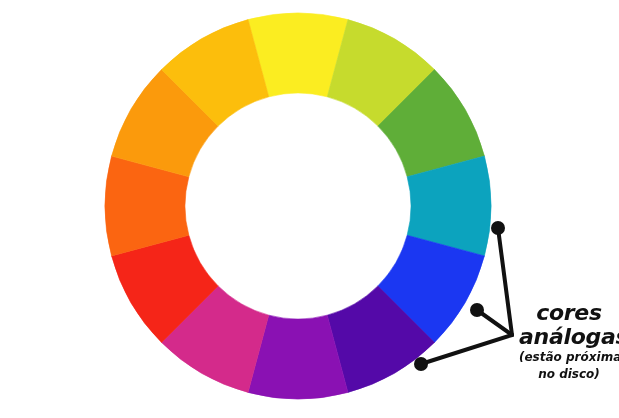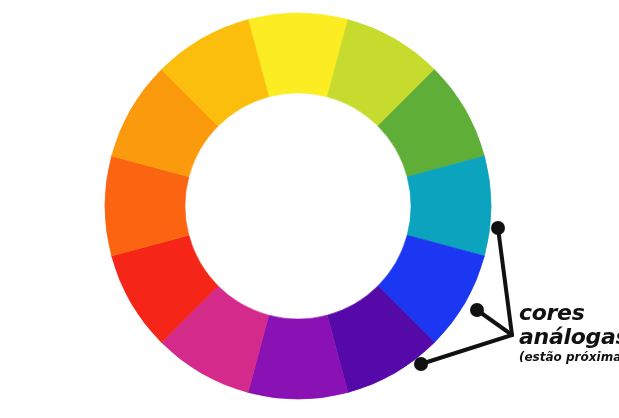--- a/index.html
+++ b/index.html
@@ -25,21 +25,21 @@
     left: 0;
     top: 0;
     width: 619px;
     height: 418px;
   }
   .annotation-block {
     position: absolute;
     left: 519px;
     top: 302px;
     width: 100px;
-    text-align: left;
+    text-align: center;
     line-height: 1.0;
     color: #111111;
   }
   .ann-line1 {
     font-family: "DejaVu Sans", sans-serif;
     font-size: 22px;
     font-weight: bold;
     font-style: italic;
     letter-spacing: -0.3px;
     display: block;
@@ -93,15 +93,16 @@
         <circle cx="498" cy="228" r="7" fill="#111111"></circle>
         <circle cx="477" cy="310" r="7" fill="#111111"></circle>
         <circle cx="421" cy="364" r="7" fill="#111111"></circle>
       </g>
   </svg>
 
   <div class="annotation-block">
     <span class="ann-line1">cores</span>
     <span class="ann-line2">análogas</span>
     <span class="ann-sub">(estão próximas</span>
+    <span class="ann-sub">no disco)</span>
   </div>
 
 </div>
 
 </body></html>

